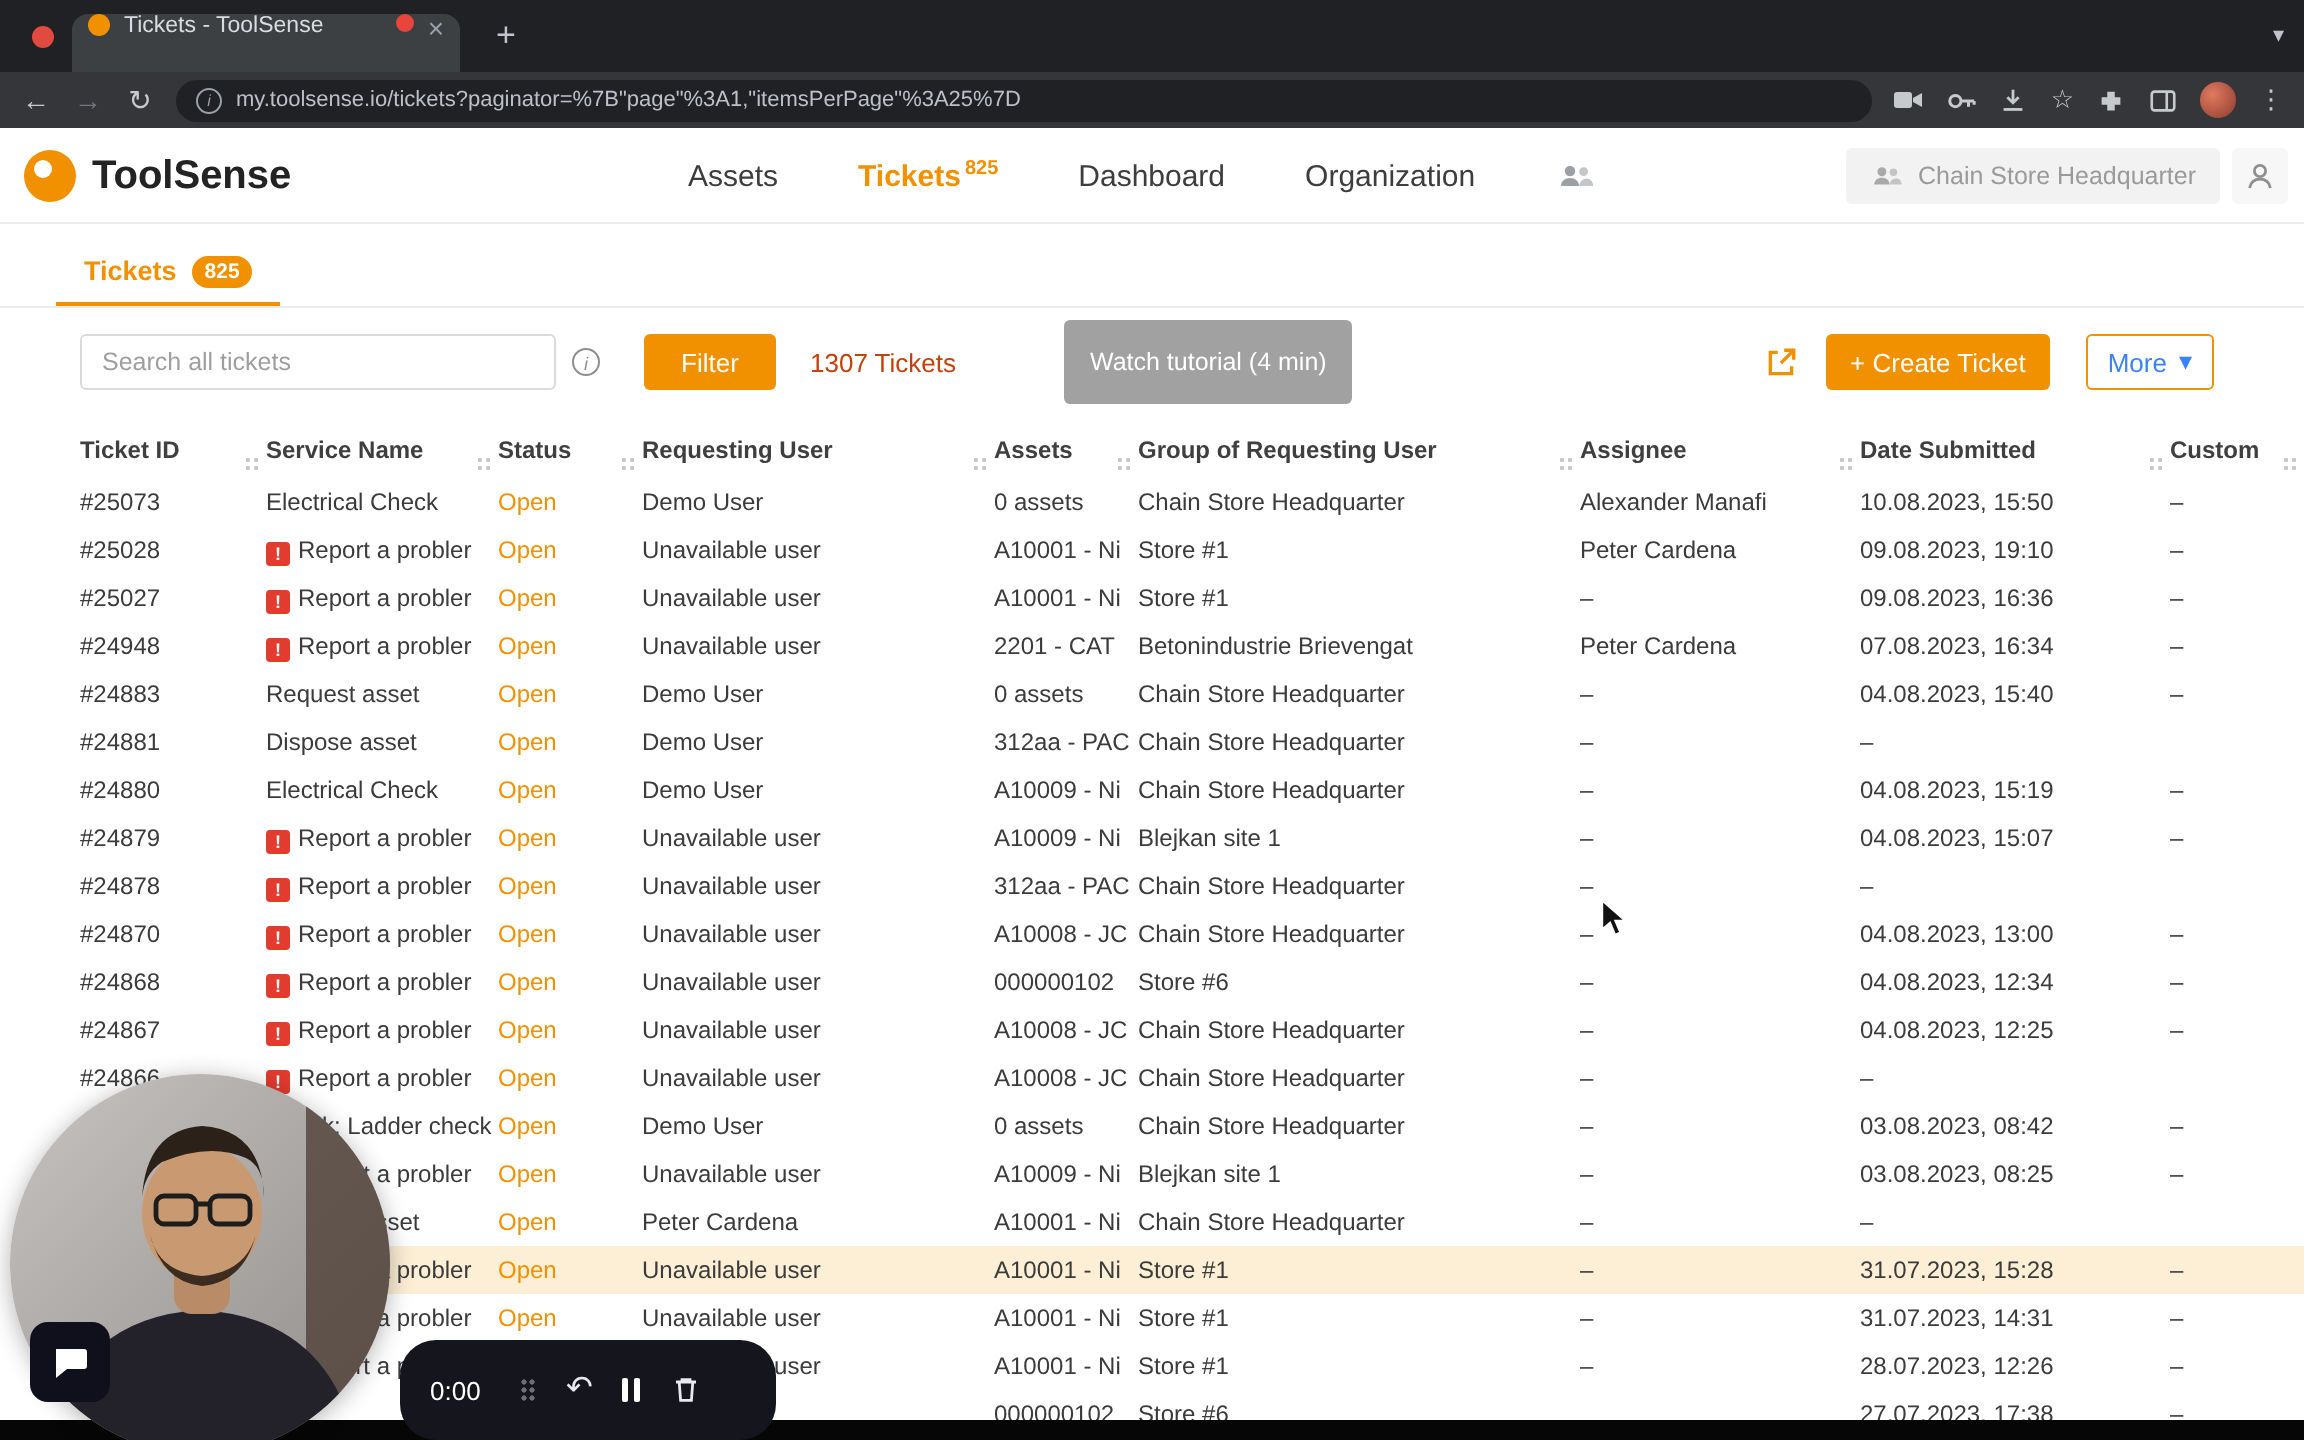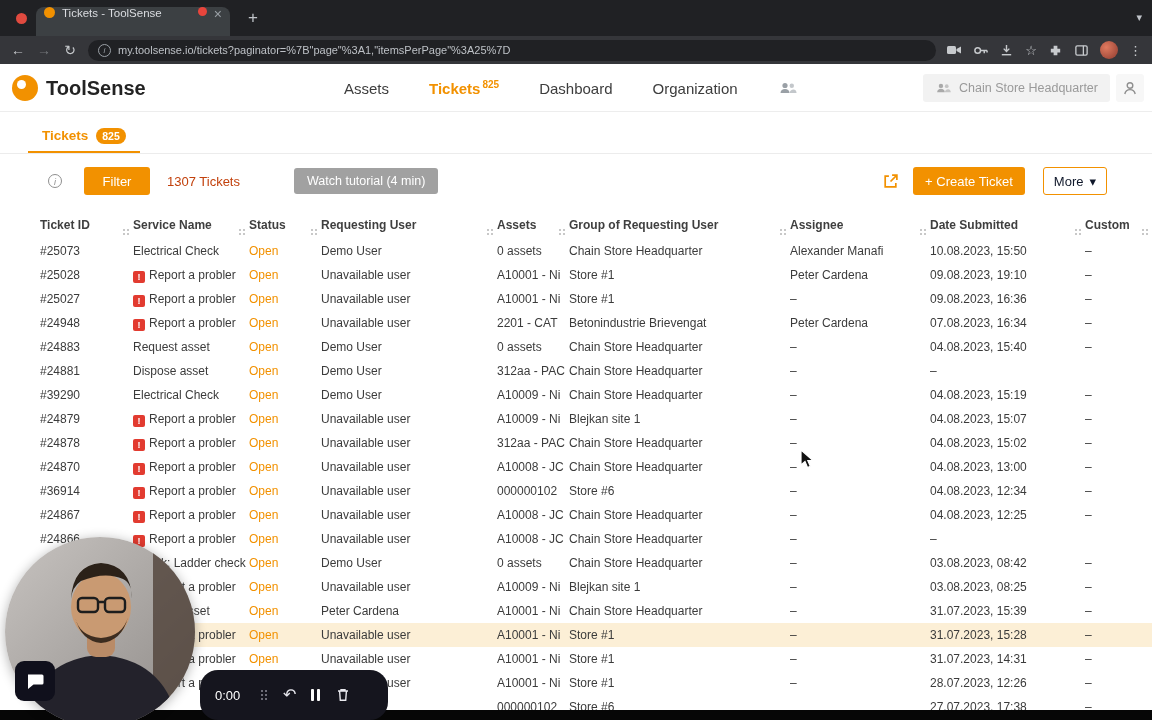--- a/index.html
+++ b/index.html
@@ -58,24 +58,24 @@
   .search{width:238px;height:28px;border:1px solid #dadada;border-radius:3px;font-size:12.5px;
           padding:0 10px;color:#444;box-sizing:border-box;background:#fff;outline:none;
           font-family:"Liberation Sans","DejaVu Sans",sans-serif;}
   .search::placeholder{color:#9e9e9e;}
   .info2{margin-left:8px;width:14px;height:14px;border:1.3px solid #8f8f8f;border-radius:50%;color:#8f8f8f;
          font-size:9px;line-height:14px;text-align:center;font-style:italic;box-sizing:border-box;}
   .btn{border:none;border-radius:3px;font-size:13px;font-family:"Liberation Sans","DejaVu Sans",sans-serif;
        display:flex;align-items:center;justify-content:center;cursor:default;}
   .btn-filter{margin-left:22px;width:66px;height:28px;background:#f29100;color:#fff;}
   .count{margin-left:17px;font-size:13px;color:#c2410c;white-space:nowrap;}
-  .btn-tutorial{margin-left:54px;height:26px;background:#a1a1a1;color:#fff;font-size:12.5px;padding:0 13px;}
+  .btn-tutorial{margin-left:54px;height:42px;background:#a1a1a1;color:#fff;font-size:12.5px;padding:0 13px;}
   .spacer{flex:1;}
   .btn-create{margin-left:14px;height:28px;background:#f29100;color:#fff;padding:0 12px;font-weight:500;white-space:nowrap;}
-  .btn-more{margin-left:18px;height:28px;background:#fff;border:1px solid #f29100;color:#0f172a;
+  .btn-more{margin-left:18px;height:28px;background:#fff;border:1px solid #f29100;color:#3b82f6;
             padding:0 10px;font-weight:500;gap:6px;}
 
   
   .table{position:absolute;left:28px;top:211px;width:1124px;}
   .grid{display:grid;grid-template-columns:105px 116px 72px 176px 72px 221px 140px 155px 1fr;}
   .thead{height:28px;align-items:center;}
   .th{position:relative;font-size:12px;font-weight:700;color:#3f3f3f;padding-right:8px;
       white-space:nowrap;overflow:hidden;line-height:28px;}
   .th:first-child{padding-left:12px;}
   .grip{position:absolute;right:3px;bottom:3px;width:8px;height:8px;
@@ -188,20 +188,21 @@
 </div>
 
 <div class="page-tabbar">
   <div class="page-tab">
     <span class="page-tab-label">Tickets</span>
     <span class="page-tab-badge">825</span>
   </div>
 </div>
 
 <div class="actions">
+  <input class="search" type="text" placeholder="Search all tickets" style="">
   <span class="info2">i</span>
   <button class="btn btn-filter">Filter</button>
   <span class="count">1307 Tickets</span>
   <button class="btn btn-tutorial">Watch tutorial (4 min)</button>
   <span class="spacer"></span>
   <svg width="17" height="17" viewBox="0 0 16 16">
       <path d="M6.5 3H3v10h10V9.5" fill="none" stroke="#f29100" stroke-width="1.6"></path>
       <path d="M9.5 2H14v4.5M14 2L8 8" stroke="#f29100" stroke-width="1.6" fill="none"></path>
     </svg>
   <button class="btn btn-create">+ Create Ticket</button>
@@ -283,21 +284,21 @@
         <div class="td c-id">#24881</div>
         <div class="td c-service"><span>Dispose asset</span></div>
         <div class="td c-status status">Open</div>
         <div class="td c-user">Demo User</div>
         <div class="td c-asset">312aa - PAC</div>
         <div class="td c-group">Chain Store Headquarter</div>
         <div class="td c-assignee">–</div>
         <div class="td c-custom">–</div>
       </div>
       <div class="trow grid">
-        <div class="td c-id">#39290</div>
+        <div class="td c-id">#24880</div>
         <div class="td c-service"><span>Electrical Check</span></div>
         <div class="td c-status status">Open</div>
         <div class="td c-user">Demo User</div>
         <div class="td c-asset">A10009 - Ni</div>
         <div class="td c-group">Chain Store Headquarter</div>
         <div class="td c-assignee">–</div>
         <div class="td c-date">04.08.2023, 15:19</div>
         <div class="td c-custom">–</div>
       </div>
       <div class="trow grid">
@@ -312,36 +313,35 @@
         <div class="td c-custom">–</div>
       </div>
       <div class="trow grid">
         <div class="td c-id">#24878</div>
         <div class="td c-service"><span class="alert-ic">!</span><span>Report a probler</span></div>
         <div class="td c-status status">Open</div>
         <div class="td c-user">Unavailable user</div>
         <div class="td c-asset">312aa - PAC</div>
         <div class="td c-group">Chain Store Headquarter</div>
         <div class="td c-assignee">–</div>
-        <div class="td c-date">04.08.2023, 15:02</div>
         <div class="td c-custom">–</div>
       </div>
       <div class="trow grid">
         <div class="td c-id">#24870</div>
         <div class="td c-service"><span class="alert-ic">!</span><span>Report a probler</span></div>
         <div class="td c-status status">Open</div>
         <div class="td c-user">Unavailable user</div>
         <div class="td c-asset">A10008 - JC</div>
         <div class="td c-group">Chain Store Headquarter</div>
         <div class="td c-assignee">–</div>
         <div class="td c-date">04.08.2023, 13:00</div>
         <div class="td c-custom">–</div>
       </div>
       <div class="trow grid">
-        <div class="td c-id">#36914</div>
+        <div class="td c-id">#24868</div>
         <div class="td c-service"><span class="alert-ic">!</span><span>Report a probler</span></div>
         <div class="td c-status status">Open</div>
         <div class="td c-user">Unavailable user</div>
         <div class="td c-asset">000000102</div>
         <div class="td c-group">Store #6</div>
         <div class="td c-assignee">–</div>
         <div class="td c-date">04.08.2023, 12:34</div>
         <div class="td c-custom">–</div>
       </div>
       <div class="trow grid">
@@ -388,21 +388,20 @@
         <div class="td c-custom">–</div>
       </div>
       <div class="trow grid">
         <div class="td c-id"></div>
         <div class="td c-service"><span>Request asset</span></div>
         <div class="td c-status status">Open</div>
         <div class="td c-user">Peter Cardena</div>
         <div class="td c-asset">A10001 - Ni</div>
         <div class="td c-group">Chain Store Headquarter</div>
         <div class="td c-assignee">–</div>
-        <div class="td c-date">31.07.2023, 15:39</div>
         <div class="td c-custom">–</div>
       </div>
       <div class="trow grid hl">
         <div class="td c-id"></div>
         <div class="td c-service"><span class="alert-ic">!</span><span>Report a probler</span></div>
         <div class="td c-status status">Open</div>
         <div class="td c-user">Unavailable user</div>
         <div class="td c-asset">A10001 - Ni</div>
         <div class="td c-group">Store #1</div>
         <div class="td c-assignee">–</div>

